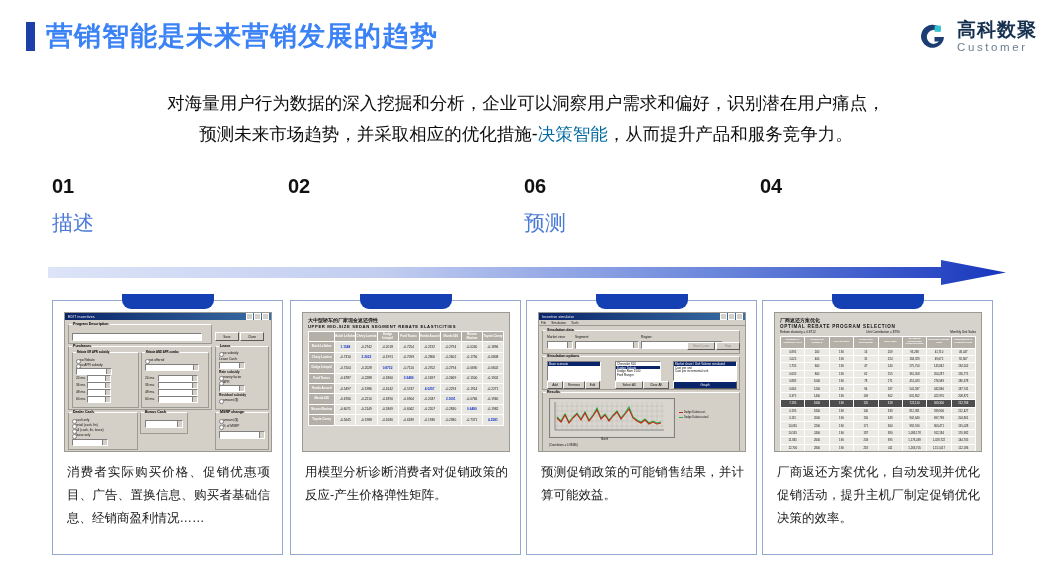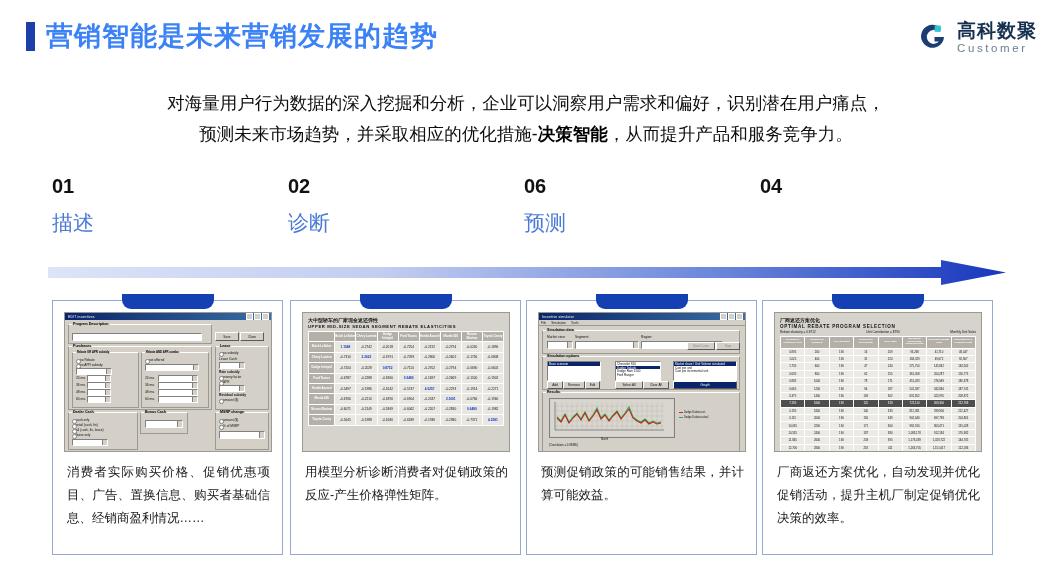--- a/index.html
+++ b/index.html
@@ -14,32 +14,32 @@
   
   .header{position:absolute;left:0;top:0;width:1051px;height:70px;}
   .title-accent{
     position:absolute;left:26px;top:22px;width:9px;height:29px;background:#1c3faa;
   }
   .page-title{
     position:absolute;left:46px;top:18px;
     font-size:27px;font-weight:bold;color:#3b82f6;
     letter-spacing:1px;white-space:nowrap;
   }
-  .logo{position:absolute;right:14px;top:20px;display:flex;align-items:flex-end;gap:7px;}
+  .logo{position:absolute;right:14px;top:20px;display:flex;align-items:flex-start;gap:7px;}
   .logo-mark{position:relative;width:34px;height:34px;flex:none;}
   .logo-text{display:flex;flex-direction:column;line-height:1;}
   .logo-cn{font-size:19px;font-weight:bold;color:#16304f;letter-spacing:1px;}
   .logo-en{font-size:11.5px;color:#6a7d90;letter-spacing:2.6px;margin-top:3px;}
 
   
   .lead{
     position:absolute;left:52px;top:88px;width:948px;
     text-align:center;font-size:17.5px;color:#0d0d0d;line-height:1.75;
   }
-  .lead .hl{color:#000000;font-weight:bold;margin-top:48px;}
+  .lead .hl{color:#0369a1;font-weight:normal;margin-top:48px;}
 
   
   .steps{position:absolute;left:52px;top:176px;width:948px;height:72px;}
   .step{position:absolute;top:0;width:230px;}
   .step .num{font-size:20px;font-weight:bold;color:#111;line-height:1;}
   .step .lbl{font-size:21px;color:#4a7ad6;margin-top:16px;line-height:1;}
 
   
   .arrow-wrap{position:absolute;left:48px;top:258px;width:960px;height:30px;}
 
@@ -170,21 +170,20 @@
     <span>预测未来市场趋势，并采取相应的优化措施-</span><span class="hl">决策智能</span><span>，从而提升产品和服务竞争力。</span>
   </div>
 
   <div class="steps">
     <div class="step" style="left:0">
       <div class="num">01</div>
       <div class="lbl">描述</div>
     </div>
     <div class="step" style="left:236px">
       <div class="num">02</div>
-      <div class="lbl">诊断</div>
     </div>
     <div class="step" style="left:472px">
       <div class="num">06</div>
       <div class="lbl">预测</div>
     </div>
     <div class="step" style="left:708px">
       <div class="num">04</div>
     </div>
   </div>
 

